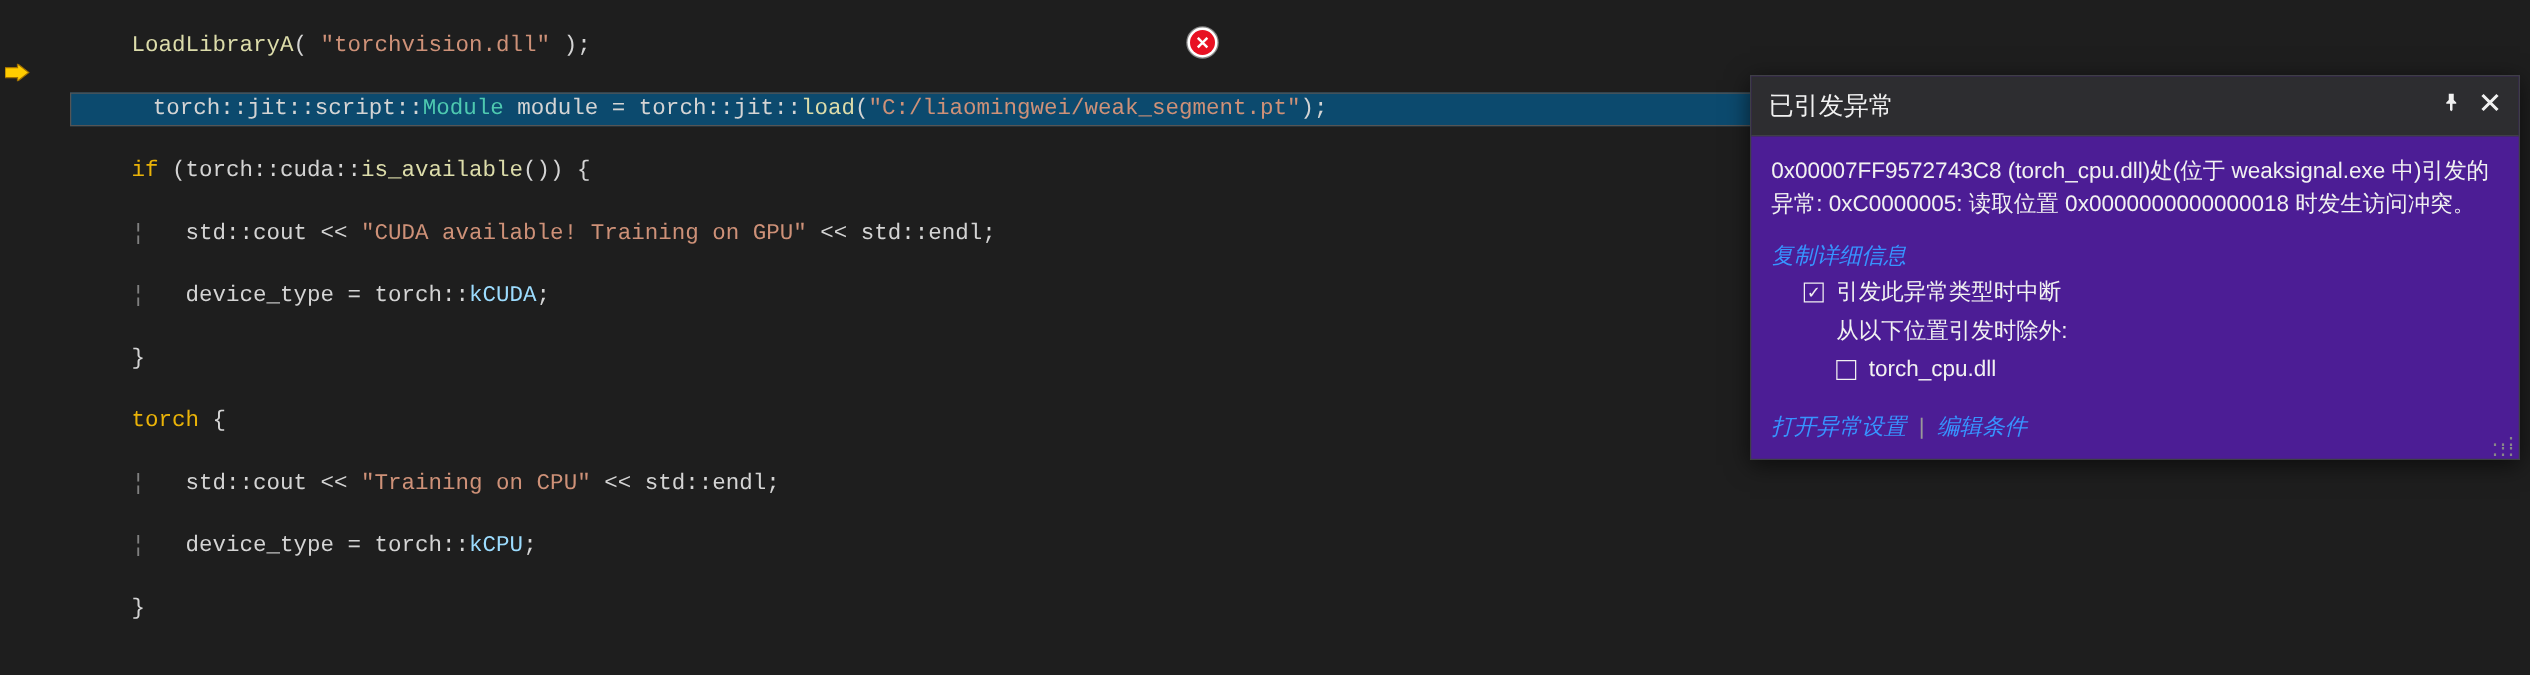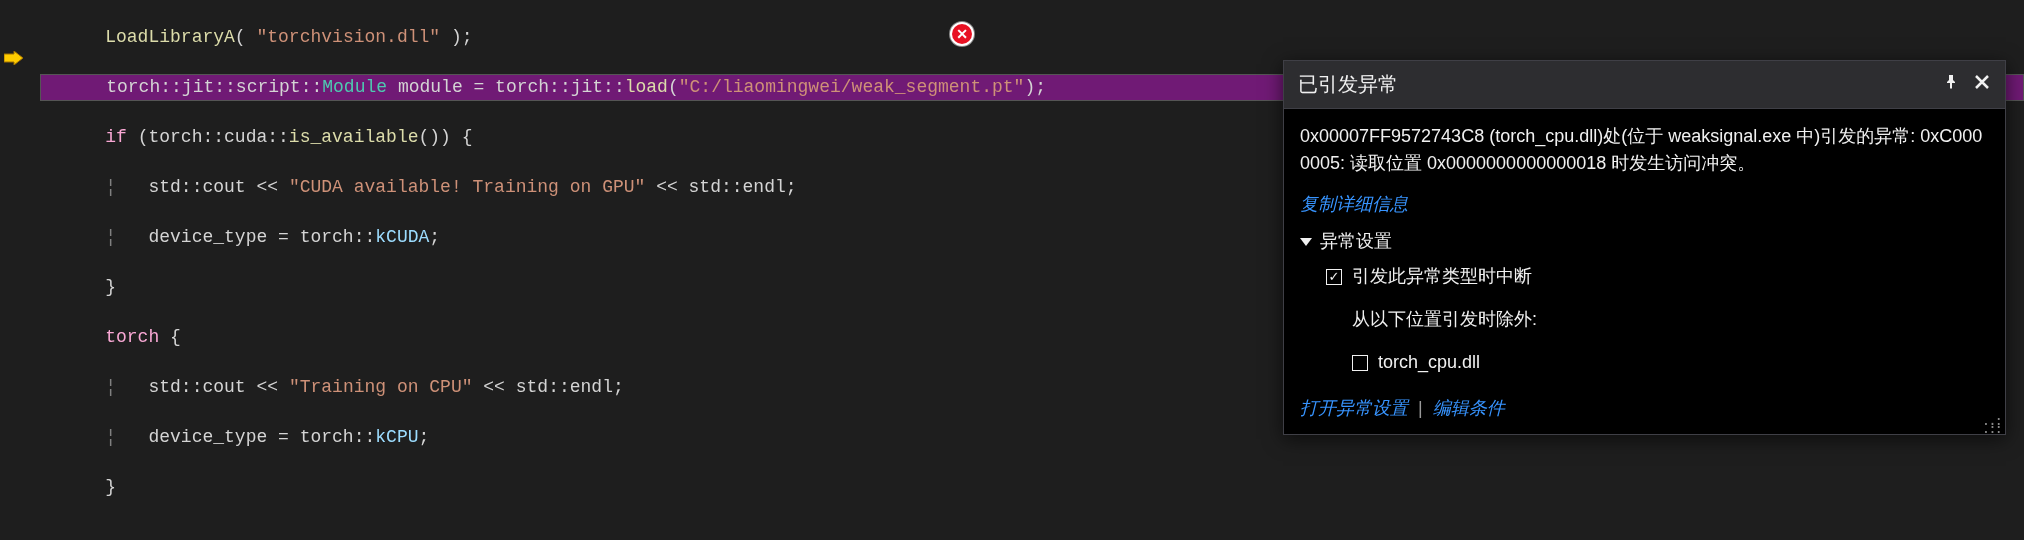--- a/index.html
+++ b/index.html
@@ -36,27 +36,27 @@
     left: 4px;
     top: 50px;
     width: 20px;
     height: 16px;
     display: flex;
     align-items: center;
   }
   .breakpoint-arrow svg { display: block; }
   .code-line { padding-left: 22px; }
   .hl-line {
-    background: #701a75;
+    background: #0c4a6e;
     border: 1px solid #555;
-    margin: -1px 0;
+    margin: -1px 16px;
   }
   
   .fn  { color: #dcdcaa; }   
-  .kw  { color: #f9a8d4; }   
+  .kw  { color: #eab308; }   
   .typ { color: #4ec9b0; }   
   .str { color: #ce9178; }
   .id  { color: #9cdcfe; }
   .gray{ color: #808080; }
 
   
   .error-badge {
     position: absolute;
     left: 950px;
     top: 22px;
@@ -80,24 +80,24 @@
     justify-content: center;
     color: #fff;
     font-weight: bold;
     font-size: 14px;
     font-family: sans-serif;
   }
 
   
   .popup {
     position: absolute;
-    right: 18px;
+    right: 8px;
     top: 60px;
-    width: 723px;
-    background: #000000;
+    width: 616px;
+    background: #4c1d95;
     border: 1px solid #3f3f46;
     color: #f1f1f1;
     font-family: "Microsoft YaHei", "Segoe UI", sans-serif;
     font-size: 18px;
     z-index: 10;
     box-shadow: 0 4px 18px rgba(0,0,0,.6);
   }
   .popup-title {
     display: flex;
     align-items: center;
@@ -126,21 +126,21 @@
     margin-right: 2px;
   }
   .popup .setting-row {
     display: flex; align-items: center; gap: 10px; padding: 2px 0 2px 26px;
   }
   .popup .checkbox {
     width: 16px; height: 16px; border: 1px solid #f1f1f1;
     display: inline-flex; align-items: center; justify-content: center;
     font-size: 13px; line-height: 1;
   }
-  .popup .sub-indent { padding-left: 52px; margin-top: 12px; }
+  .popup .sub-indent { padding-left: 52px; }
   .popup .links-row {
     padding: 10px 16px 14px 16px; display: flex; align-items: center; gap: 10px;
   }
   .popup .divider { color: #999; }
   .popup .grip {
     position: absolute; right: 4px; bottom: 2px; color: #888;
     font-size: 14px; letter-spacing: -2px; line-height: 8px; font-family: monospace;
     cursor: nwse-resize;
   }
 </style>
@@ -190,24 +190,20 @@
       <span>
         <svg width="18" height="18" viewBox="0 0 18 18">
             <path d="M3 3l12 12M15 3L3 15" stroke="#f1f1f1" stroke-width="2.5"></path>
           </svg>
       </span>
     </span>
   </div>
   <div class="popup-body">
     <div class="msg">0x00007FF9572743C8 (torch_cpu.dll)处(位于 weaksignal.exe 中)引发的异常: 0xC0000005: 读取位置 0x0000000000000018 时发生访问冲突。</div>
     <div class="link">复制详细信息</div>
-    <div class="section-head">
-      <span class="triangle"></span>
-      <span>异常设置</span>
-    </div>
     <div class="setting-row">
       <span class="checkbox">✓</span>
       <span>引发此异常类型时中断</span>
     </div>
     <div class="setting-row sub-indent">
       <span>从以下位置引发时除外:</span>
     </div>
     <div class="setting-row sub-indent">
       <span class="checkbox"></span>
       <span>torch_cpu.dll</span>

